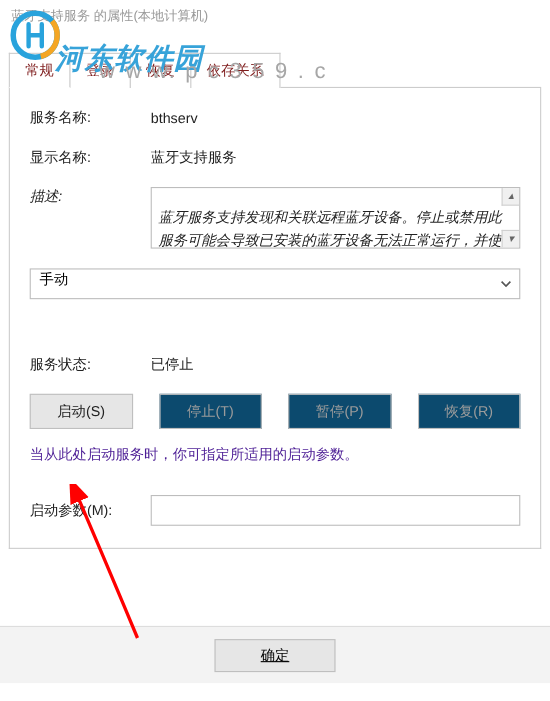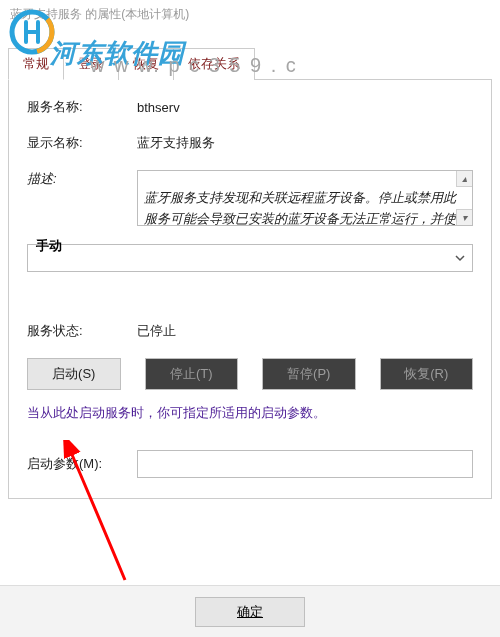--- a/index.html
+++ b/index.html
@@ -87,46 +87,46 @@
     .desc-scroll-up { top:0; border-left:1px solid #d0d0d0; border-bottom:1px solid #d0d0d0;}
     .desc-scroll-down { bottom:0; border-left:1px solid #d0d0d0; border-top:1px solid #d0d0d0;}
     .path-block { margin-bottom: 18px; color:#222; }
     .path-block .path { margin-top: 4px; word-break: break-all; }
     .select-wrap {
       flex:1; position: relative;
     }
     .select {
       width: 100%; height: 28px;
       border:1px solid #bdbdbd;
-      display:flex; align-items:flex-end;
+      display:flex; align-items:flex-start;
       padding: 0 28px 16px 8px;
-      background:#fff; cursor:pointer;font-weight:bold;
+      background:#fff; cursor:pointer;
     }
     .select-chevron {
       position:absolute; right:0; top:0; bottom:0; width:26px;
       display:flex; align-items:center; justify-content:center;
       color:#555;
     }
     .btn-row { display:flex; gap:24px; margin: 4px 0 14px 0; }
     .btn {
       flex:1; height: 32px;
       border:1px solid #bfbfbf;
       background:#e9e9e9;
       display:flex; align-items:center; justify-content:center;
       font-size:13px; cursor:pointer;
     }
     .btn.enabled { background:#e6e6e6; color:#222; }
-    .btn.disabled { color:#9b9b9b; background:#404040; cursor:default; }
+    .btn.disabled { color:#9b9b9b; background:#0c4a6e; cursor:default; }
     .hint { color:#4c1d95; margin-bottom: 28px; }
     .param-input {
       flex:1; height:28px; border:1px solid #bdbdbd;
       padding:0 6px; background:#fff;
     }
     .bottom-bar {
-      position:absolute; left:0; right:0; bottom:0;
+      position:absolute; left:0; right:0; bottom:16px;
       height:52px; display:flex; align-items:center; justify-content:center;
       background:#f3f3f3; border-top:1px solid #ddd;text-decoration:underline;
     }
     .ok-btn {
       width:110px; height:30px; border:1px solid #bfbfbf;
       background:#e6e6e6; display:flex; align-items:center; justify-content:center;
       cursor:pointer;
     }
     .arrow {
       position:absolute; left:30px; top:440px; z-index:30;

